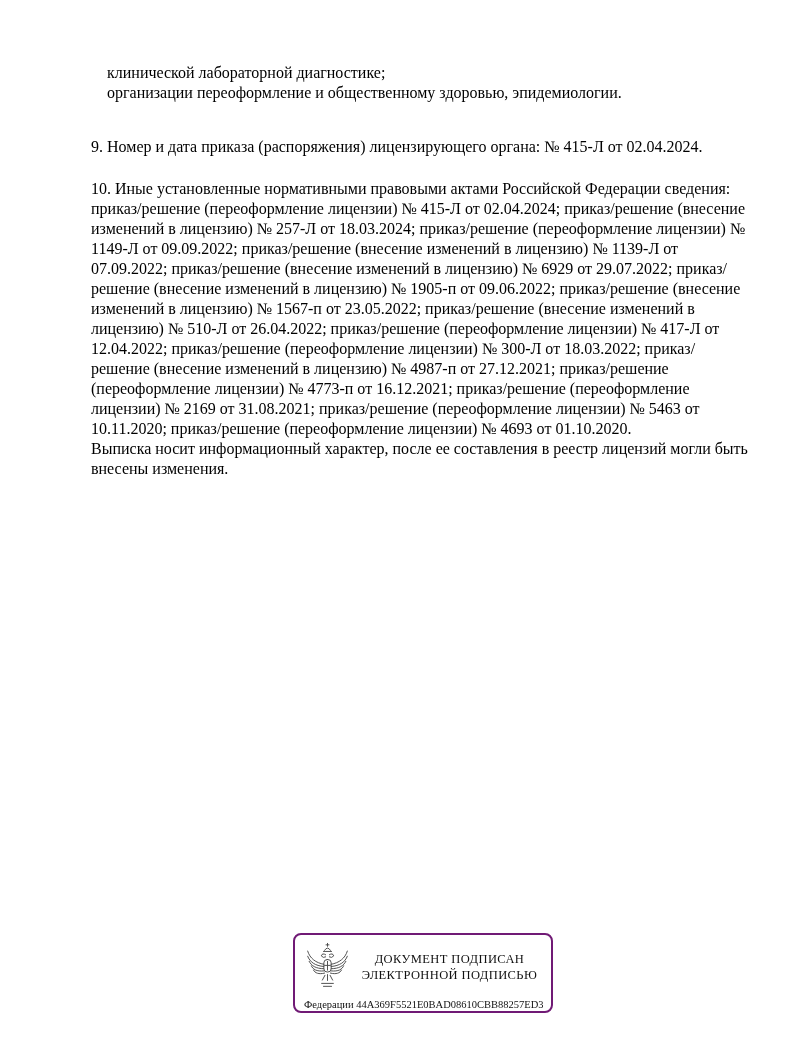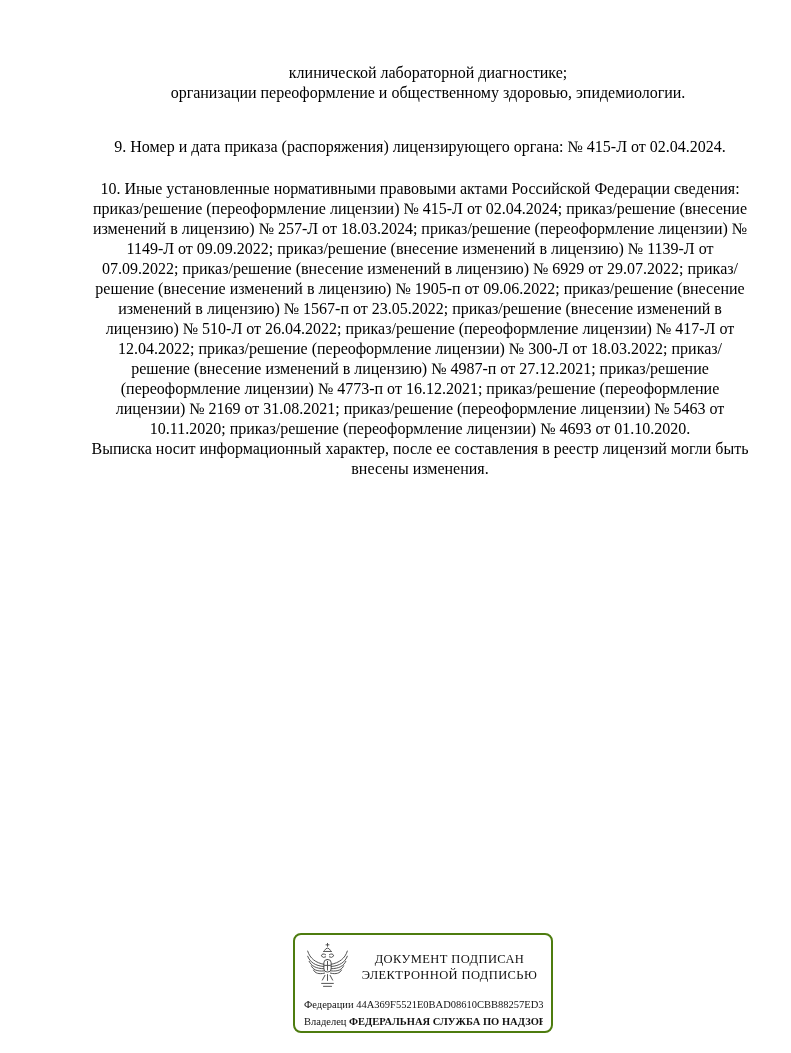--- a/index.html
+++ b/index.html
@@ -16,37 +16,36 @@
     color: #000000;
     overflow: hidden;
   }
   .doc-body {
     position: absolute;
     left: 91px;
     top: 63px;
     width: 658px;
     font-size: 16px;
     line-height: 20px;
-    text-align: center;
   }
   .para { margin: 0; }
   .para.indent { padding-left: 16px; }
   .para .line { display: block; }
   .para.p9  { margin-top: 34px; }
   .para.p10 { margin-top: 22px; }
   .para.note { }
 
   .stamp {
     position: absolute;
     left: 293px;
     top: 933px;
     width: 260px;
-    height: 100px;
+    height: 80px;
     box-sizing: border-box;
-    border: 2px solid #4d7c0f;
+    border: 2px solid #701a75;
     border-radius: 8px;
     background: #ffffff;
     padding: 5px 8px 5px 9px;
     overflow: hidden;
   }
   .stamp-header {
     display: flex;
     align-items: center;
     gap: 5px;
     height: 53px;

